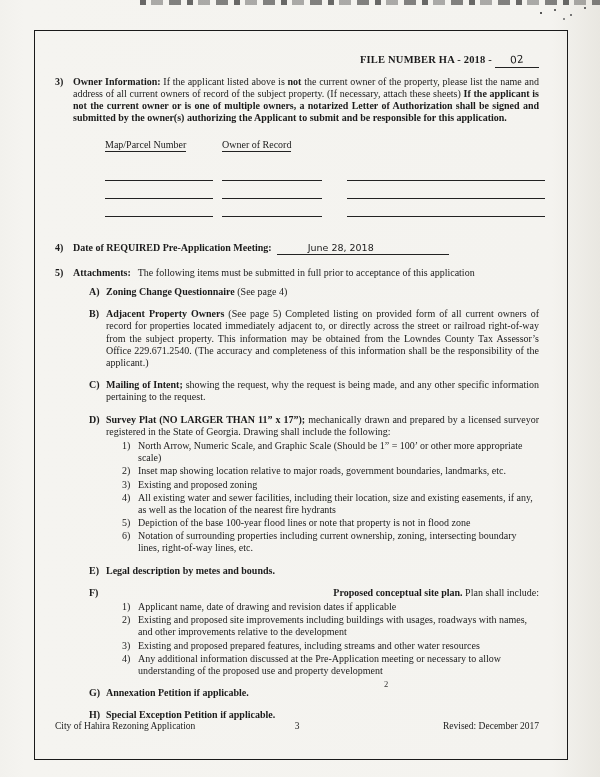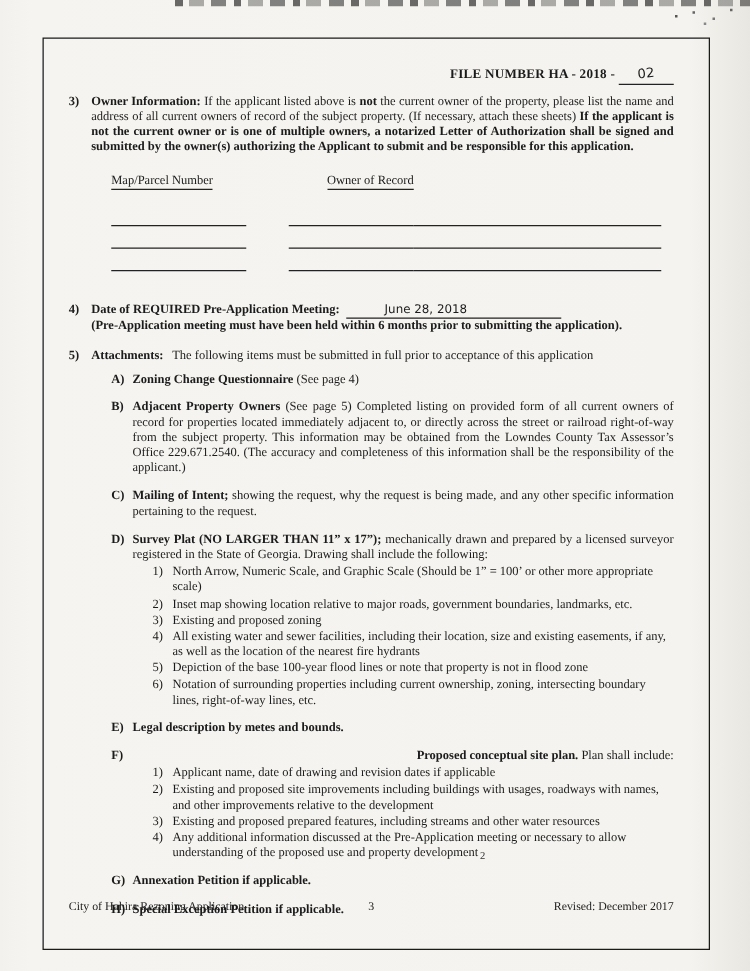--- a/index.html
+++ b/index.html
@@ -30,25 +30,25 @@
   .just { text-align:justify; }
   .file-number { text-align:right; margin-bottom:8px; font-size:10.5px; letter-spacing:.2px; }
   .fn-line { display:inline-block; width:44px; border-bottom:1.3px solid #222; text-align:center; margin-left:3px; }
   .fn-val { display:inline-block; transform:rotate(-6deg); font-family:"DejaVu Sans",sans-serif; font-size:10.5px; }
   .item { display:flex; }
   .item-num { width:18px; flex:none; font-weight:700; }
   .item-body { flex:1; min-width:0; }
   .sec3 { margin-bottom:20px; }
   .sec4 { margin-bottom:12px; }
   .sec5 { margin-bottom:7px; }
-  .table { margin:14px 0 4px 16px; }
+  .table { margin:14px 0 4px 32px; }
   .trow { display:flex; }
   .thead { margin-bottom:16px; }
   .c1 { width:117px; flex:none; }
-  .c2 { width:125px; flex:none;text-align:right; }
+  .c2 { width:125px; flex:none; }
   .c3 { flex:1; }
   .uh { border-bottom:1px solid #222; padding-bottom:1px; }
   .lrow { margin-top:3px; height:15px; }
   .bline { display:inline-block; border-bottom:1.1px solid #222; height:14px; }
   .c1 .bline { width:108px; }
   .c2 .bline { width:100px; }
   .c3 .bline { width:198px; }
   .date-line { display:inline-block; min-width:172px; border-bottom:1.1px solid #222; margin-left:5px; padding:0 2px 0 6px; }
   .fill { font-family:"DejaVu Sans",sans-serif; font-size:9.5px;padding-left:25px; }
   .gap-r { margin-right:7px; }
@@ -111,23 +111,20 @@
         </div>
       </div>
     </div>
 
     <div class="item sec4">
       <span class="item-num">4)</span>
       <div class="item-body">
         <div>
           <b>Date of REQUIRED Pre-Application Meeting:</b><span class="date-line"><span class="fill">June 28, 2018</span></span>
         </div>
-        <div>
-          <b>(Pre-Application meeting must have been held within 6 months prior to submitting the application).</b>
-        </div>
       </div>
     </div>
 
     <div class="item sec5">
       <span class="item-num">5)</span>
       <div class="item-body">
         <div>
           <b class="gap-r">Attachments:</b><span>The following items must be submitted in full prior to acceptance of this application</span>
         </div>
       </div>

